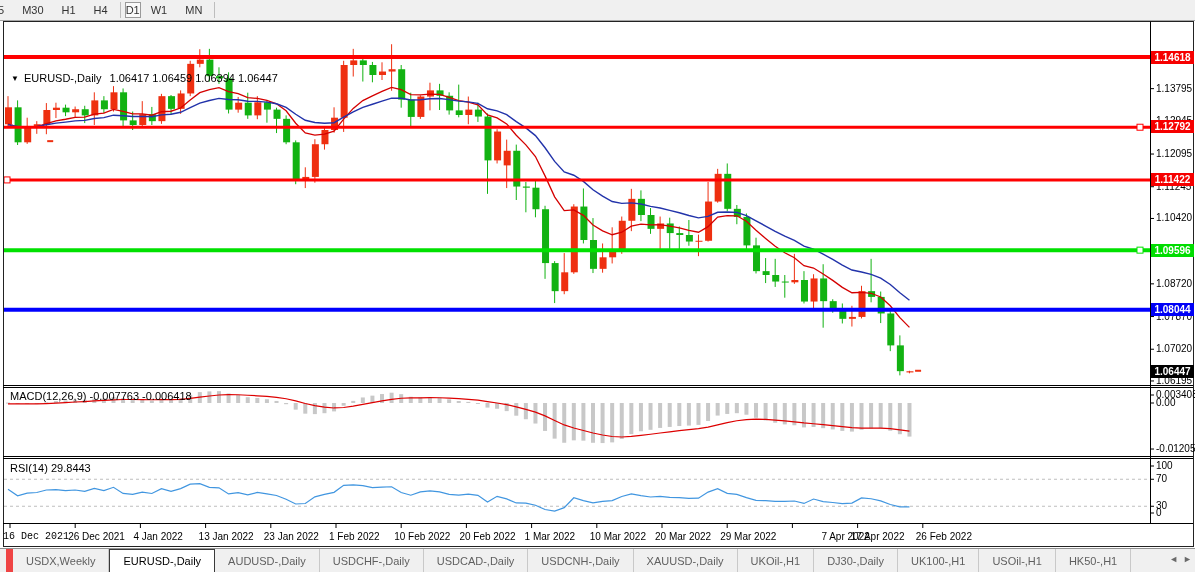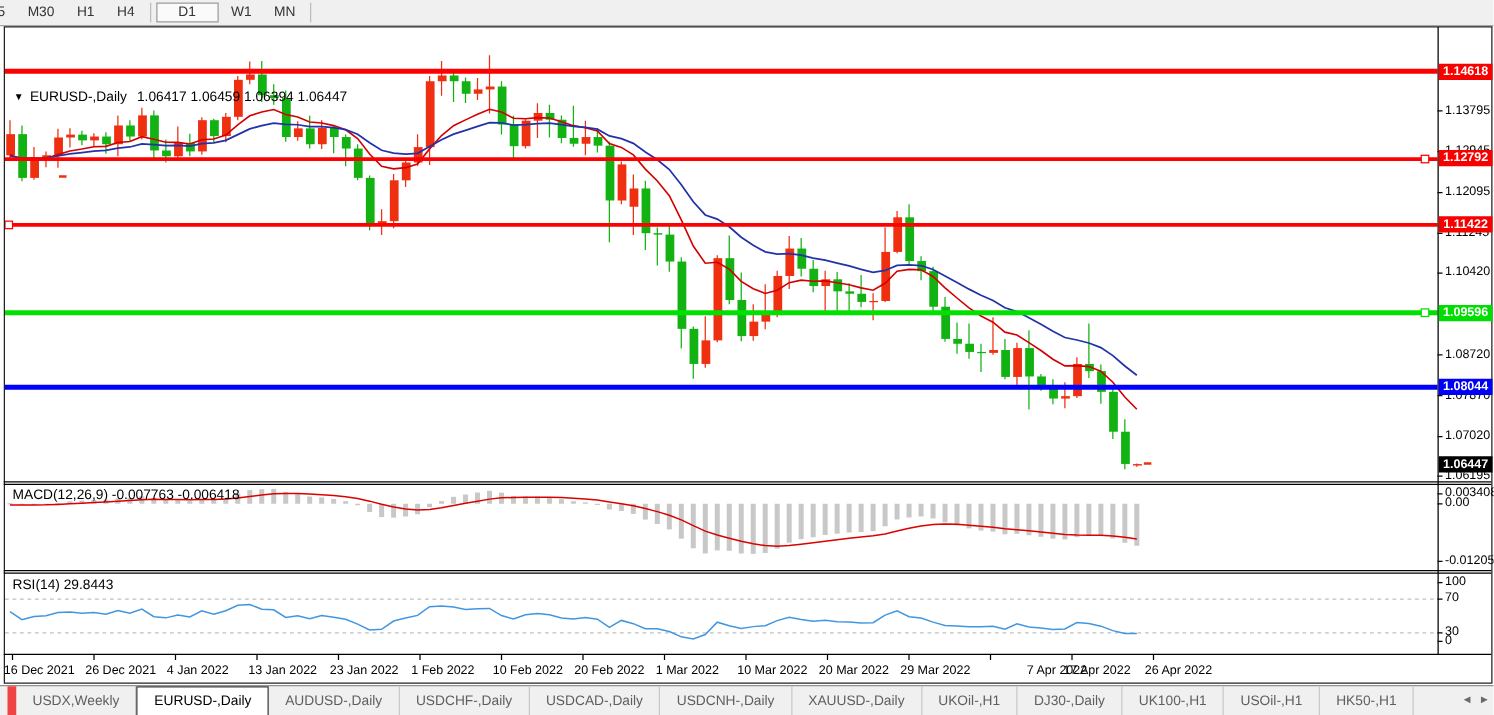--- a/index.html
+++ b/index.html
@@ -2,21 +2,21 @@
 <html><head>
 <meta charset="utf-8">
 <style>
   html,body{margin:0;padding:0;background:#fff;}
   .screen{position:relative;width:1195px;height:572px;background:#fff;overflow:hidden;
           font-family:"Liberation Sans",sans-serif;}
   .toolbar{position:absolute;top:0;left:0;width:1195px;height:20px;background:#f0f0f0;
            border-bottom:1px solid #a6a6a6;display:flex;align-items:center;font-size:11px;color:#333;}
   .tf{padding:2px 8px;margin:0 1px;white-space:nowrap;}
   .tf.clip{margin-left:-10px;}
-  .tf.active{background:#fafafa;border:1px solid #9a9a9a;padding:1px 17px;}
+  .tf.active{background:#fafafa;border:1px solid #9a9a9a;padding:1px 0;}
   .tfsep{width:1px;height:16px;background:#bdbdbd;margin:0 3px;}
   #csvg{position:absolute;top:0;left:0;}
   .chart-title{position:absolute;left:11px;top:31px;font-size:11px;color:#000;white-space:nowrap;margin-top:41px;}
   .chart-title .tri{font-size:8px;margin-right:5px;vertical-align:1px;}
   .chart-title .sym{margin-right:8px;}
   .ind-label{position:absolute;left:10px;font-size:11px;color:#000;white-space:nowrap;}
   .axlabel{position:absolute;left:1156px;font-size:10px;color:#000;height:12px;line-height:12px;white-space:nowrap;}
   .badge{position:absolute;left:1151px;width:43px;height:13px;line-height:13px;text-align:center;
          font-size:10px;font-weight:bold;}
   .dlabel{position:absolute;top:531px;font-size:10px;color:#000;white-space:nowrap;}
@@ -435,35 +435,35 @@
       <div class="badge" style="top: 364.769px; background: rgb(0, 0, 0); color: rgb(255, 255, 255);">1.06447</div>
       <div class="axlabel" style="top: 389px;">0.003408</div>
       <div class="axlabel" style="top: 397px;">0.00</div>
       <div class="axlabel" style="top: 443.023px;">-0.012058</div>
       <div class="axlabel" style="top: 460px; text-align: right;">100</div>
       <div class="axlabel" style="top: 473.25px;">70</div>
       <div class="axlabel" style="top: 500.25px;">30</div>
       <div class="axlabel" style="top: 507px;">0</div>
     </div>
   <div id="date-labels">
-      <div class="dlabel" style="left: 3px;">16 Dec 2021</div>
+      <div class="dlabel" style="left: 3px; font-family: Liberation Mono, monospace;">16 Dec 2021</div>
       <div class="dlabel" style="left: 68.2px;">26 Dec 2021</div>
       <div class="dlabel" style="left: 133.4px;">4 Jan 2022</div>
       <div class="dlabel" style="left: 198.6px; text-align: right;">13 Jan 2022</div>
       <div class="dlabel" style="left: 263.8px;">23 Jan 2022</div>
       <div class="dlabel" style="left: 329px;">1 Feb 2022</div>
       <div class="dlabel" style="left: 394.2px;">10 Feb 2022</div>
       <div class="dlabel" style="left: 459.4px;">20 Feb 2022</div>
       <div class="dlabel" style="left: 524.6px;">1 Mar 2022</div>
       <div class="dlabel" style="left: 589.8px;">10 Mar 2022</div>
       <div class="dlabel" style="left: 655px;">20 Mar 2022</div>
       <div class="dlabel" style="left: 720.2px;">29 Mar 2022</div>
       <div class="dlabel" style="left: 785.4px; margin-left: 36px;">7 Apr 2022</div>
       <div class="dlabel" style="left: 850.6px;">17 Apr 2022</div>
-      <div class="dlabel" style="left: 915.8px;">26 Apr 2022</div>
+      <div class="dlabel" style="left: 915.8px;">26 Feb 2022</div>
     </div>
 
   <div class="tabbar" id="tabbar">
       <div class="tab">USDX,Weekly</div>
       <div class="tab active">EURUSD-,Daily</div>
       <div class="tab">AUDUSD-,Daily</div>
       <div class="tab">USDCHF-,Daily</div>
       <div class="tab">USDCAD-,Daily</div>
       <div class="tab">USDCNH-,Daily</div>
       <div class="tab">XAUUSD-,Daily</div>

